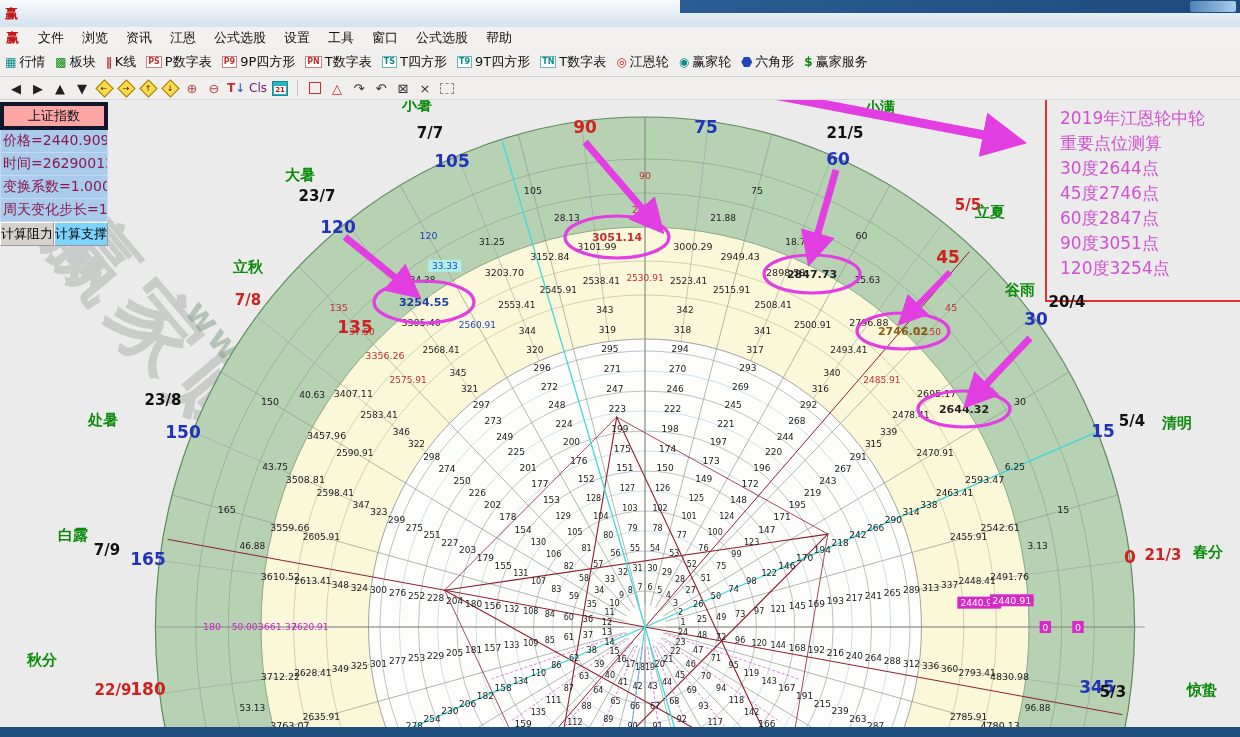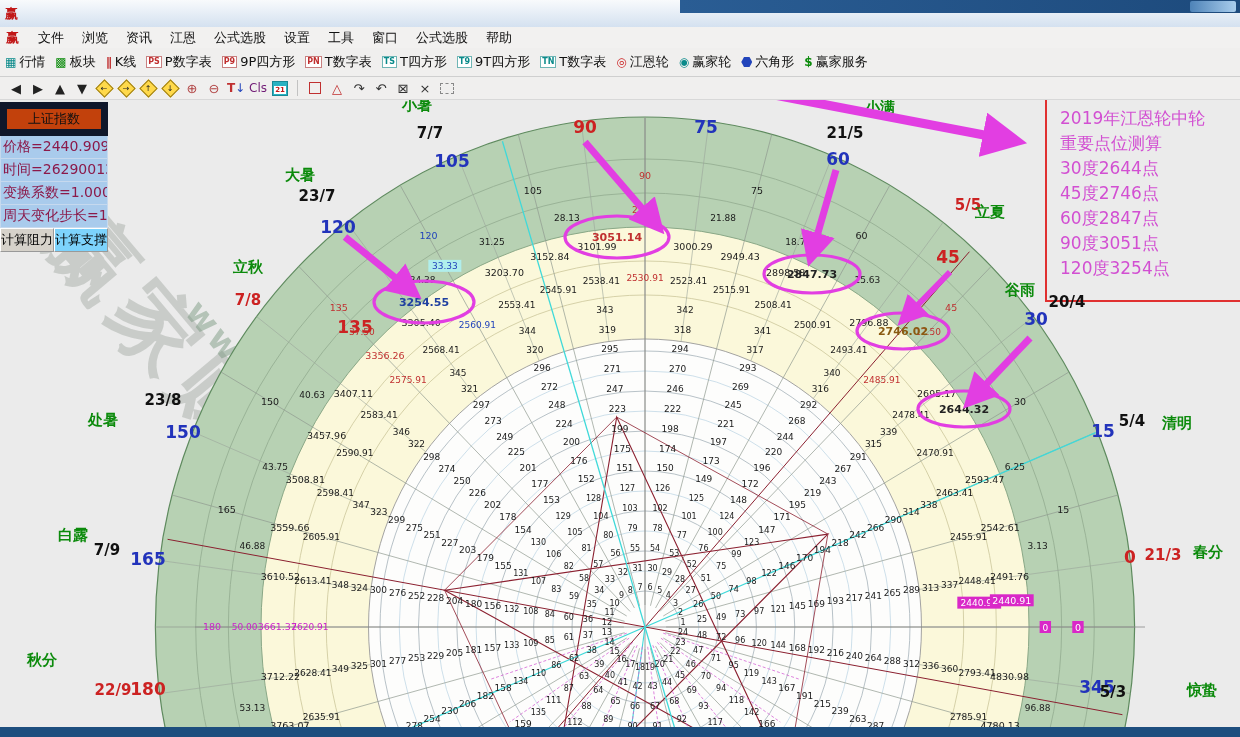--- a/index.html
+++ b/index.html
@@ -34,21 +34,21 @@
     display:inline-flex;align-items:center;justify-content:center}
   .dia-in{transform:rotate(-45deg);font-size:8px;color:#222;line-height:8px}
   .sep{width:1px;height:16px;background:#c2c2c2;margin:0 5px}
   .sq-red{width:10px;height:10px;border:1.5px solid #c03030}
   .sq-dash{width:12px;height:9px;border:1px dashed #888}
   .cal{width:14px;height:13px;background:#29b2c2;border:1px solid #1a8a96;position:relative;
     font-size:7px;color:#c01818;text-align:center;line-height:15px;font-weight:bold}
   .cal .p{position:absolute;left:1px;right:1px;bottom:1px;top:4px;background:#fff;line-height:8px}
   
   .infopanel{position:absolute;top:102px;left:0;width:108px;z-index:5;font-size:13px}
-  .infopanel .hd{background:#c2410c;border:7px solid #0f172a;text-align:center;
+  .infopanel .hd{background:#fca5a5;border:4px solid #0f172a;text-align:center;
     padding:1px 0;color:#111}
   .info-row{background:#a9cbec;color:#8b1a4a;border:1px solid #c6d9ee;border-top:none;
     padding:2px 1px 2px 2px;white-space:nowrap;overflow:hidden;font-size:14px}
   .info-btns{display:flex}
   .info-btn{flex:1;font-size:13px;border:1px solid #999;border-top-color:#fff;border-left-color:#fff;
     background:#d6d2ca;padding:2px 0;text-align:center;cursor:default;font-family:inherit}
   .info-btn.alt{background:#7dd3fc}
   
   #wheel-svg{position:absolute;top:0;left:0;z-index:4;pointer-events:none}
   #wheel-svg text{font-family:"DejaVu Sans",sans-serif;text-anchor:middle}

